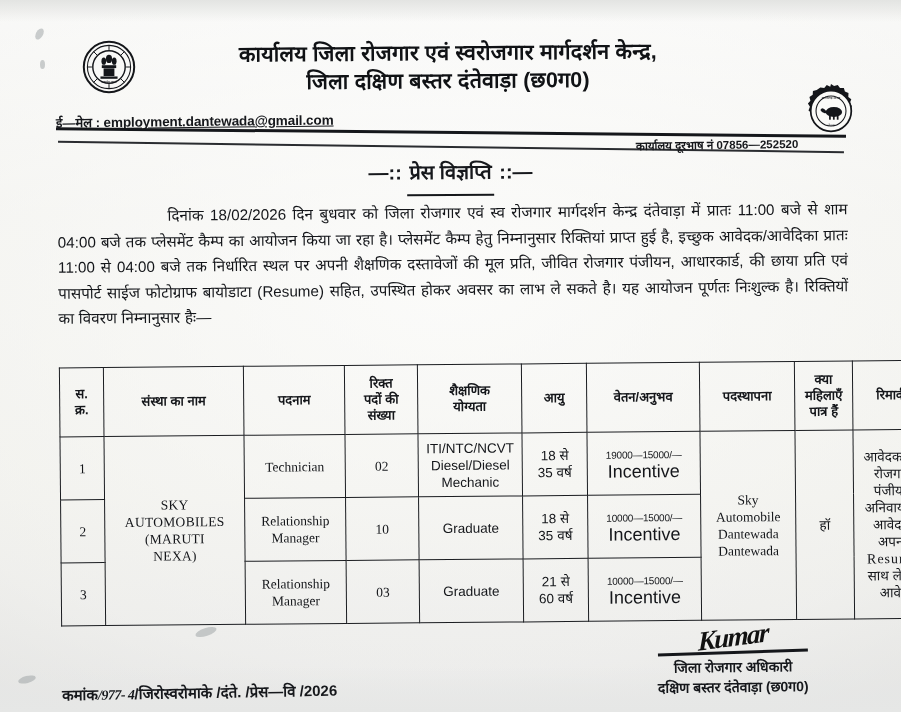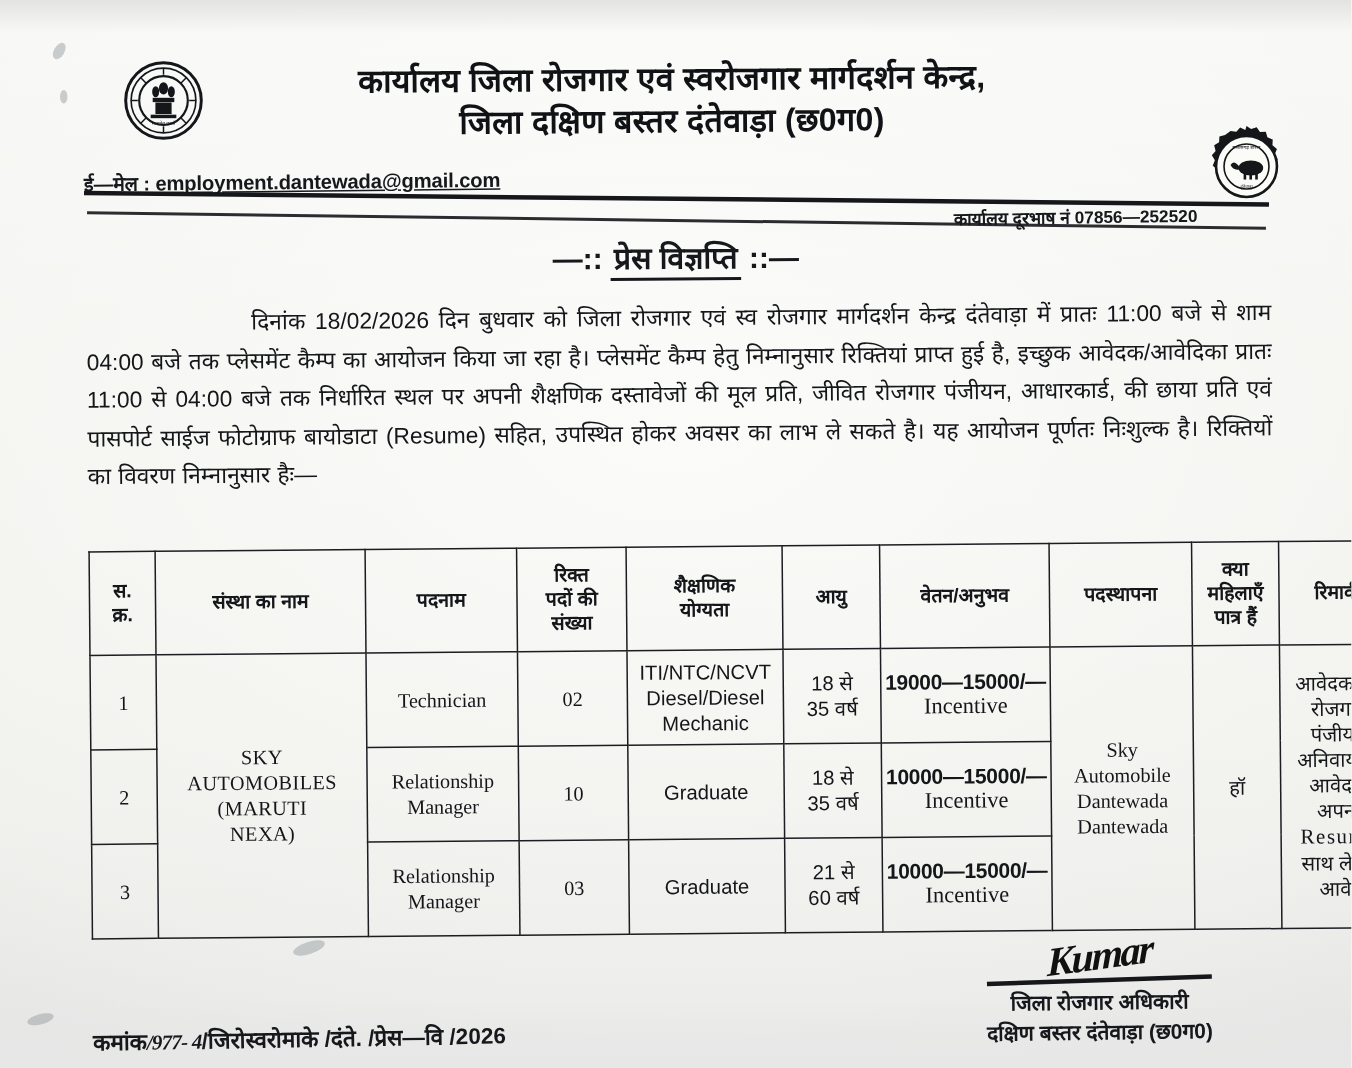--- a/index.html
+++ b/index.html
@@ -113,21 +113,21 @@
     left: 0; top: 158px;
     width: 901px;
     text-align: center;
     font-family: "Liberation Sans", sans-serif;
     font-size: 20px;
     font-weight: 700;
     transform: rotate(-0.4deg);
   }
   .press-title .ul {
     border-bottom: 2px solid #15171b;
-    padding: 0 2px 1px 2px;
+    padding: 0 2px 11px 2px;
   }
 
   
   .body-para {
     position: absolute;
     left: 58px; top: 200px;
     width: 790px;
     font-family: "Liberation Sans", sans-serif;
     font-size: 15.2px;
     line-height: 25.5px;
@@ -194,28 +194,28 @@
   td.place {
     font-family: "Liberation Serif", serif;
     font-size: 14px;
     line-height: 18px;
   }
   td.age {
     font-size: 13.5px;
     line-height: 18px;
   }
   td.pay .amt {
-    font-size: 14px;
-    font-weight: 700;
+    font-size: 10px;
+    font-weight: 400;
     letter-spacing: -0.2px;
     display: block;
   }
   td.pay .inc {
-    font-family: Liberation Serif, serif;
-    font-size: 15px;
+    font-family: Liberation Sans, sans-serif;
+    font-size: 18px;
     display: block;
   }
   td.remark {
     font-size: 12.3px;
     line-height: 15.5px;
   }
   td.remark .res {
     font-family: "Liberation Serif", serif;
     font-size: 14px;
     letter-spacing: 1px;

